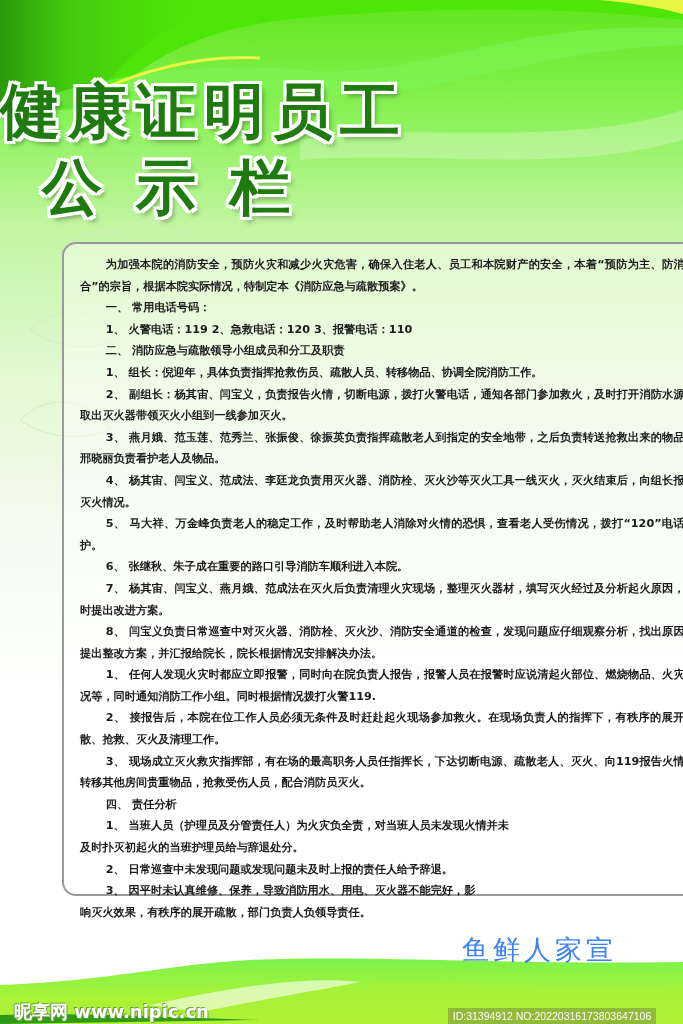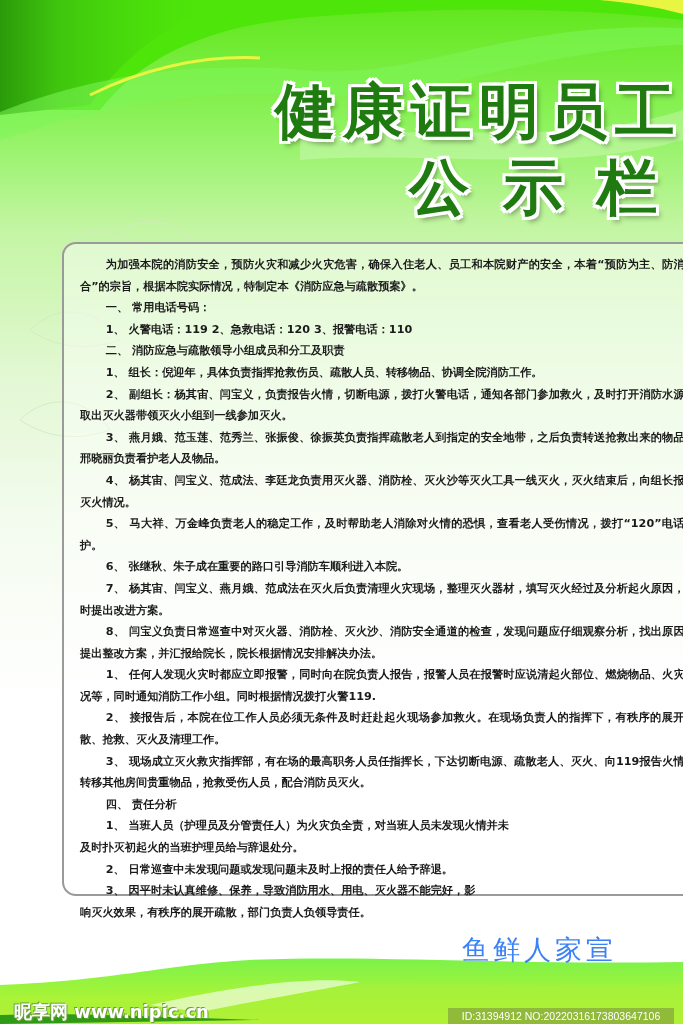--- a/index.html
+++ b/index.html
@@ -1,31 +1,31 @@
 <!DOCTYPE html>
 <html><head>
 <meta charset="utf-8">
 <style>
   html,body{margin:0;padding:0;}
   body{width:683px;height:1024px;position:relative;overflow:hidden;
     font-family:"DejaVu Sans","Liberation Sans",sans-serif;
     background:linear-gradient(180deg,#5fe61a 0px,#8cf25a 120px,#c4f5a4 230px,#e3f8d4 380px,#f3fbee 520px,#ffffff 700px,#ffffff 1024px);}
   .bg-layer{position:absolute;left:0;top:0;width:683px;height:1024px;}
-  .title{position:absolute;left:0;width:683px;text-align:right;color:#1f7a0f;font-weight:bold;
+  .title{position:absolute;left:0;width:683px;text-align:left;color:#1f7a0f;font-weight:bold;
     text-shadow:-3px -3px 0 #fff,3px -3px 0 #fff,-3px 3px 0 #fff,3px 3px 0 #fff,0 3px 0 #fff,0 -3px 0 #fff,3px 0 0 #fff,-3px 0 0 #fff,4px 5px 5px rgba(0,0,0,0.35);}
   .title-1{top:72px;font-size:60px;letter-spacing:8px;}
   .title-2{top:148px;font-size:60px;letter-spacing:34px;padding-left:34px;box-sizing:border-box;margin-left:8px;}
   .panel{position:absolute;left:62px;top:242px;width:654px;height:654px;border:2px solid #9a9a9a;border-radius:14px;
     background:rgba(255,255,255,0.45);box-sizing:border-box;padding:10px 18px 0 16px;}
   .para{font-size:11.2px;line-height:21.6px;color:#1b1b1b;font-weight:bold;margin:0;text-align:justify;}
   .ind{text-indent:2.3em;}
   .footer-sign{position:absolute;left:462px;top:932px;font-size:27px;color:#3b82f6;letter-spacing:4px;}
   .wm-logo{position:absolute;left:14px;top:1000px;font-size:18px;font-weight:bold;color:#ffffff;
     text-shadow:1px 1px 0 #6aa03a,-1px -1px 0 #6aa03a;}
-  .wm-id{position:absolute;left:448px;top:1008px;width:226px;height:16px;background:rgba(120,140,60,0.55);color:#fff;
+  .wm-id{position:absolute;left:448px;top:1008px;width:208px;height:16px;background:rgba(120,140,60,0.55);color:#fff;
     font-size:10.5px;line-height:16px;text-align:center;font-family:"Liberation Sans",sans-serif;}
 </style>
 </head>
 <body>
 
 <svg class="bg-layer" viewBox="0 0 683 1024" preserveAspectRatio="none">
   <defs>
     <linearGradient id="dk" x1="0" y1="0" x2="1" y2="0">
       <stop offset="0" stop-color="#2a9a0a"></stop>
       <stop offset="0.25" stop-color="#3fc50e"></stop>

